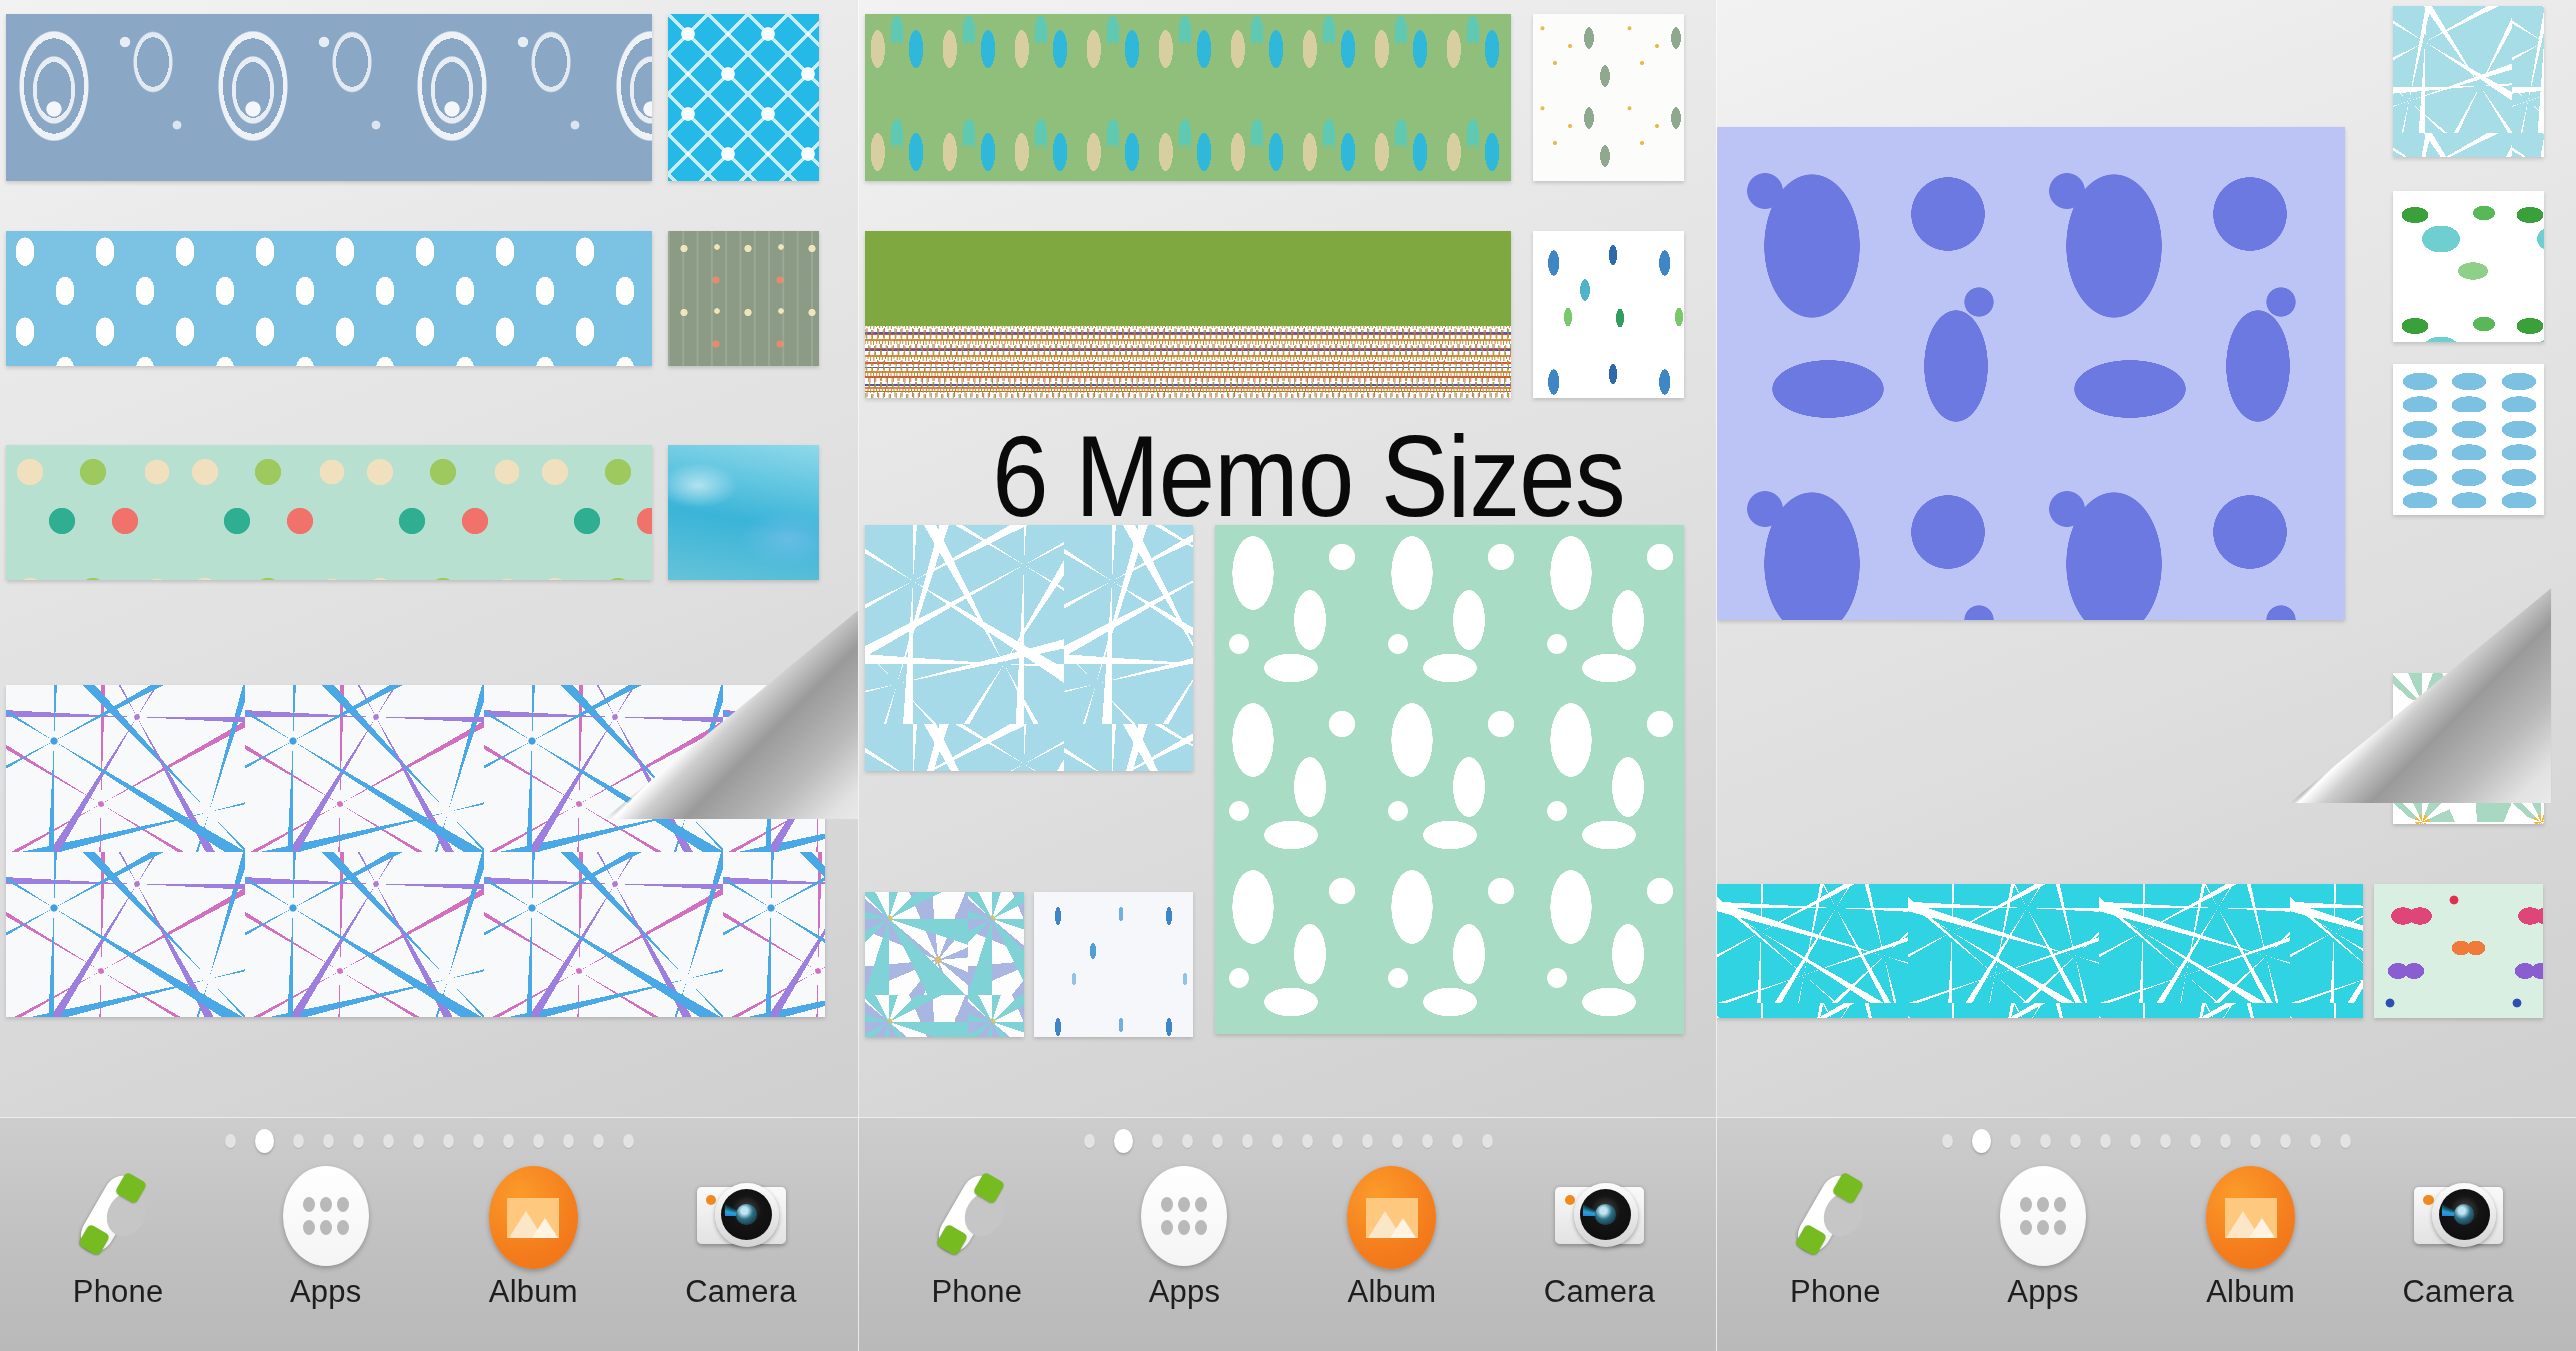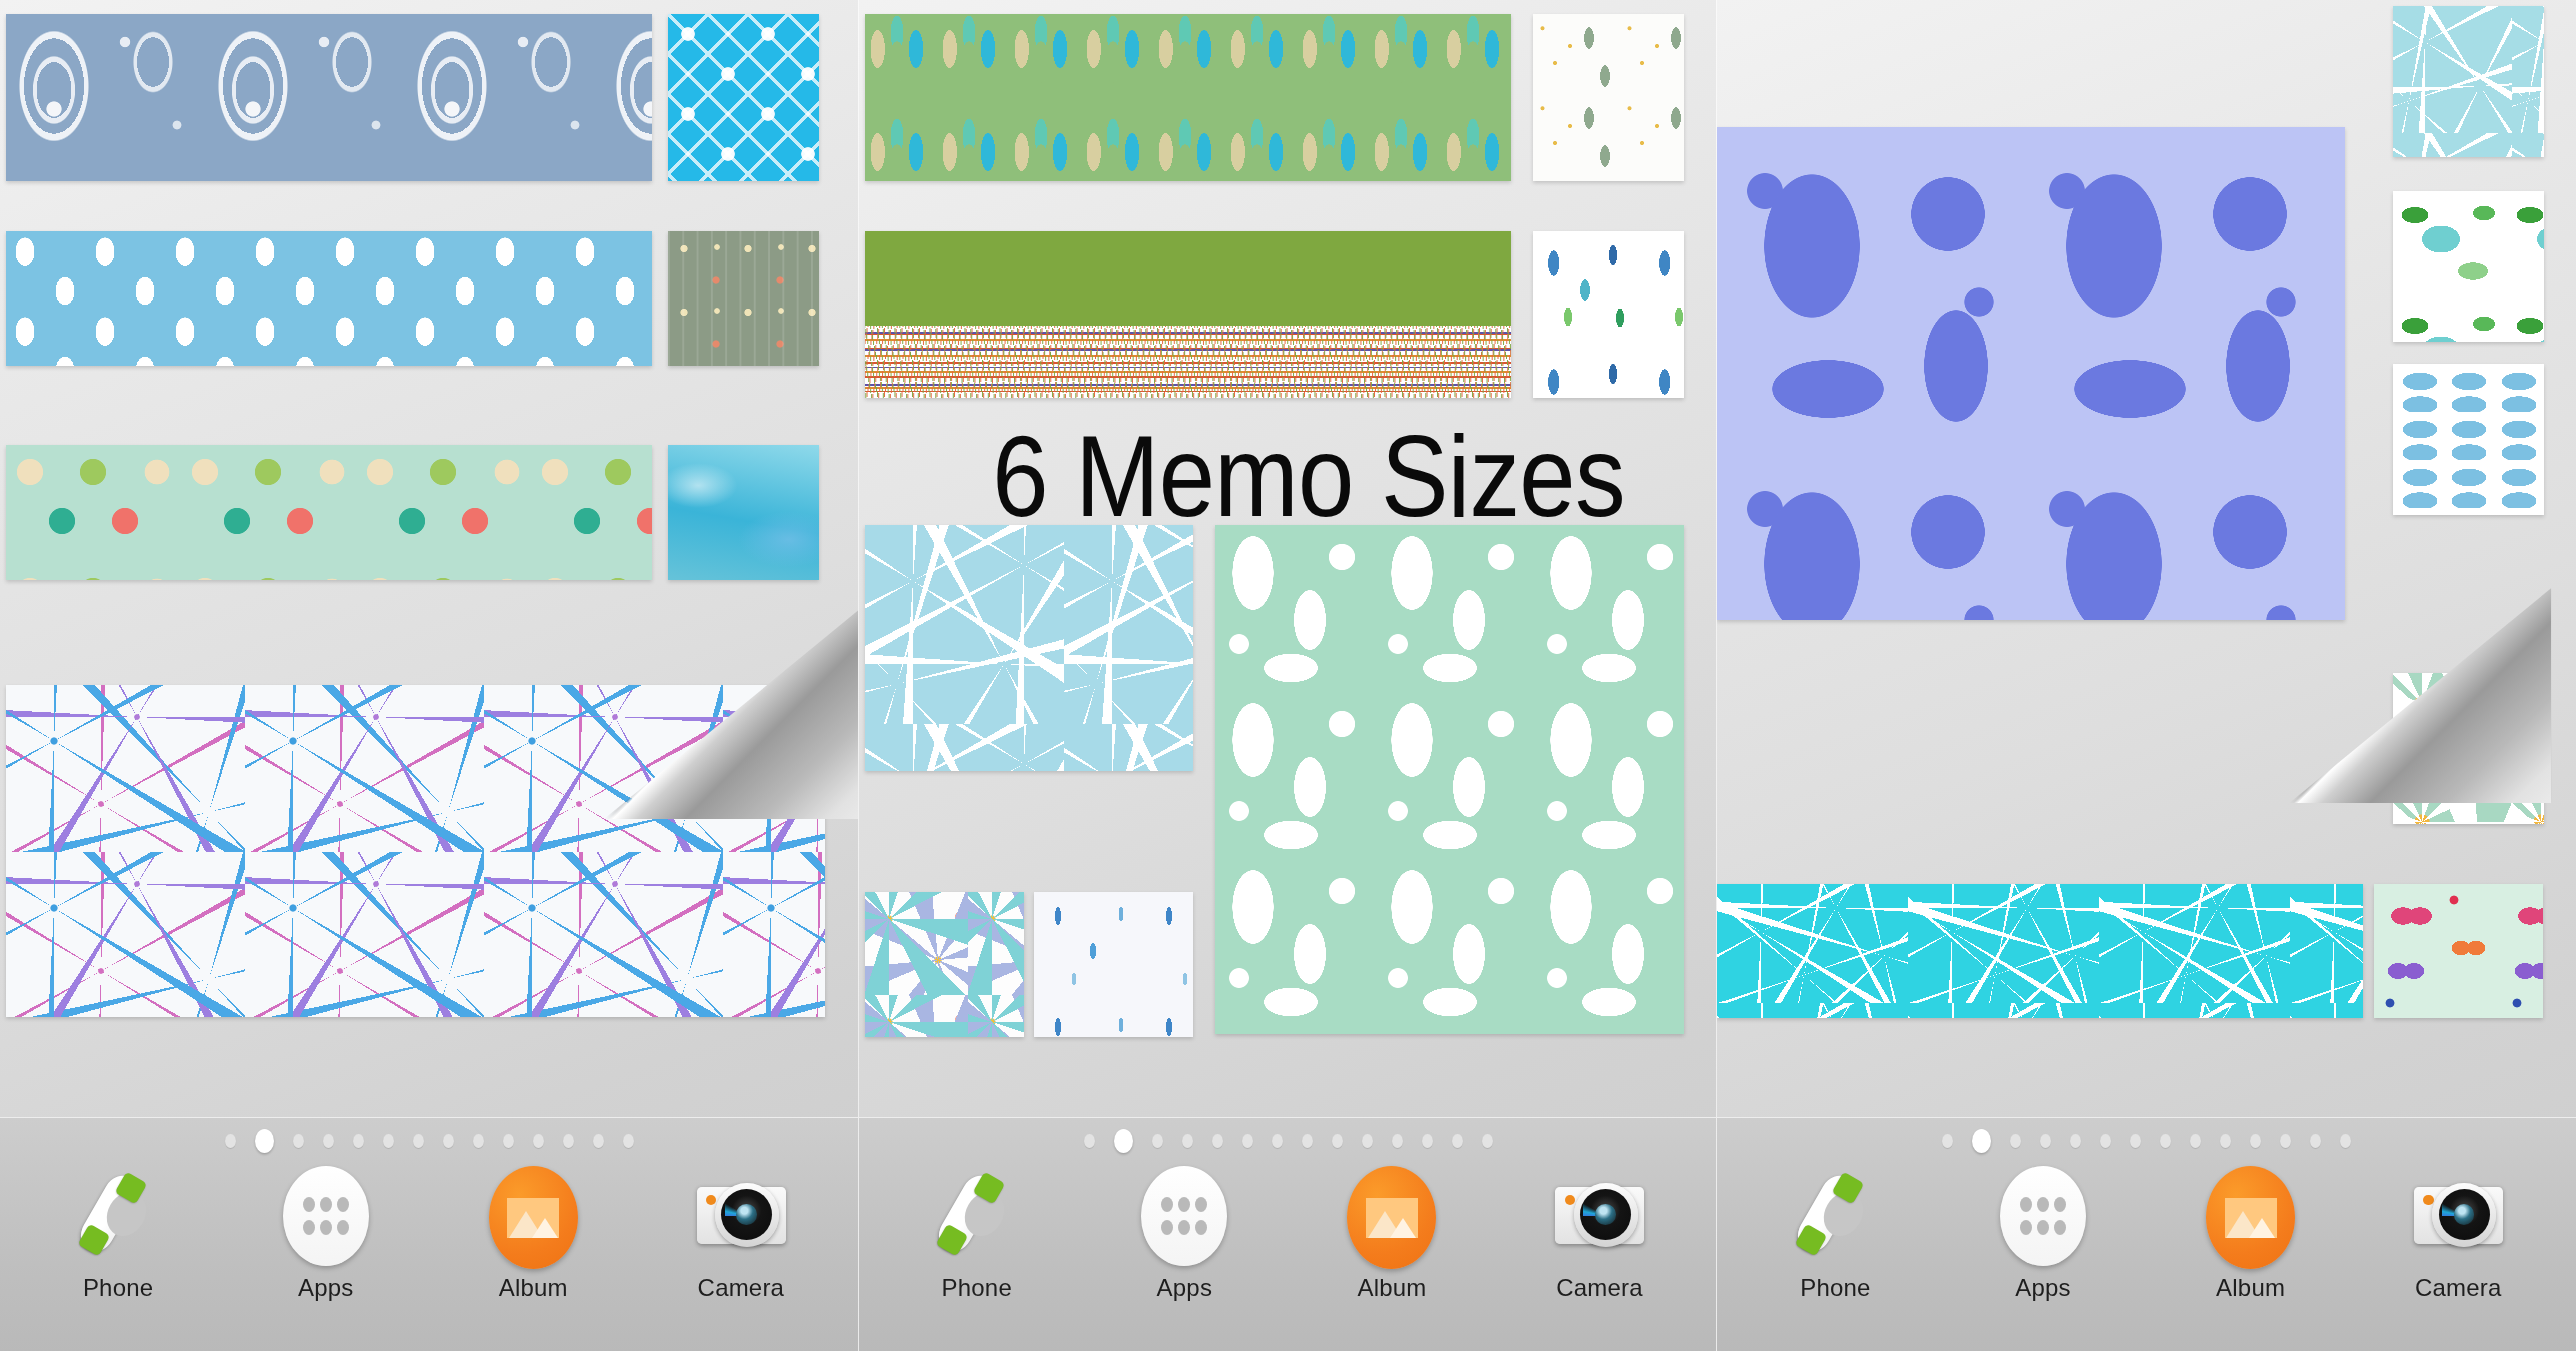--- a/index.html
+++ b/index.html
@@ -313,21 +313,21 @@
     width:19px; height:24px; background:#ffffff;
     box-shadow:0 1.6px 2.4px rgba(0,0,0,.22);
   }
   .dock-row{
     position:absolute; left:0; top:48px; width:100%; height:183px;
     display:flex; align-items:flex-start; justify-content:space-around; padding:0 14.3px;
   }
   .dock-item{ width:159px; display:flex; flex-direction:column; align-items:center; }
   .dock-icon{ width:95px; height:95px; position:relative; }
   .dock-label{
-    margin-top:12.7px; font-size:24px; color:#1e1e1e;
+    margin-top:12.7px; font-size:31px; color:#1e1e1e;
     font-family:"Liberation Sans", sans-serif; letter-spacing:0.2px;
   }
 
   
   .ic-phone{ position:relative; }
   .ic-phone .handset{
     position:absolute; left:22px; top:6.4px; width:32px; height:83px;
     background:linear-gradient(100deg,#ffffff 0 58%,#f0f0f0 100%);
     border-radius:16px/19px;
     transform:rotate(30deg);

